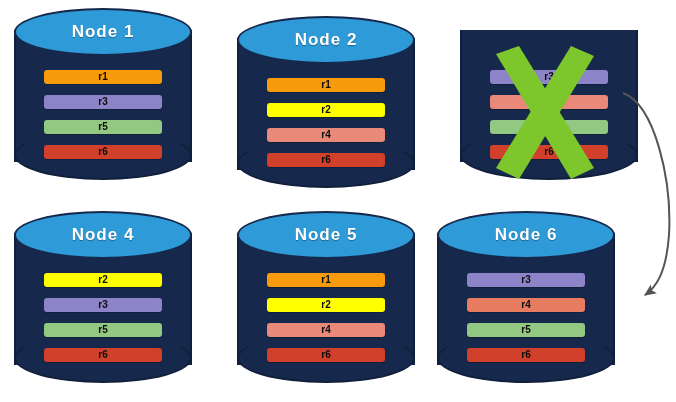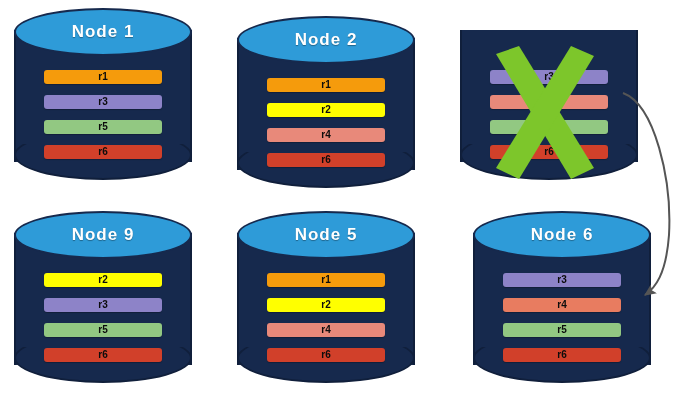--- a/index.html
+++ b/index.html
@@ -190,21 +190,21 @@
           <div class="replica" style="background: rgb(209, 64, 42);">
             <span>r6</span>
           </div>
         </div>
       </div>
       <div class="node" style="left: 14px; top: 211px;">
         <div class="cyl-body"></div>
         <div class="cyl-bottom"></div>
         <div class="cyl-bottom-cover"></div>
         <div class="cyl-top">
-          <span class="node-title">Node 9</span>
+          <span class="node-title">Node 4</span>
         </div>
         <div class="replicas">
           <div class="replica" style="background: rgb(255, 255, 0);">
             <span>r2</span>
           </div>
           <div class="replica" style="background: rgb(141, 131, 200);">
             <span>r3</span>
           </div>
           <div class="replica" style="background: rgb(146, 200, 130);">
             <span>r5</span>
@@ -229,21 +229,21 @@
             <span>r2</span>
           </div>
           <div class="replica" style="background: rgb(232, 137, 122);">
             <span>r4</span>
           </div>
           <div class="replica" style="background: rgb(209, 64, 42);">
             <span>r6</span>
           </div>
         </div>
       </div>
-      <div class="node" style="left: 473px; top: 211px;">
+      <div class="node" style="left: 437px; top: 211px;">
         <div class="cyl-body"></div>
         <div class="cyl-bottom"></div>
         <div class="cyl-bottom-cover"></div>
         <div class="cyl-top">
           <span class="node-title">Node 6</span>
         </div>
         <div class="replicas">
           <div class="replica" style="background: rgb(141, 131, 200);">
             <span>r3</span>
           </div>

